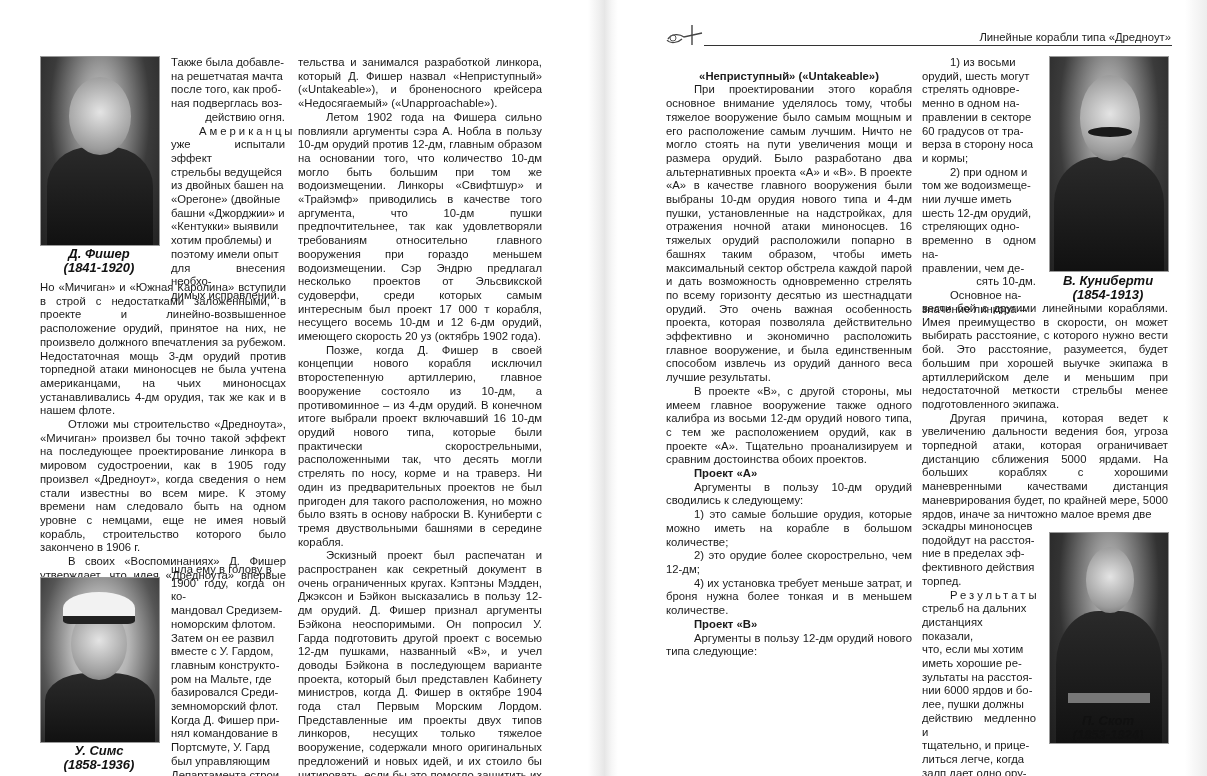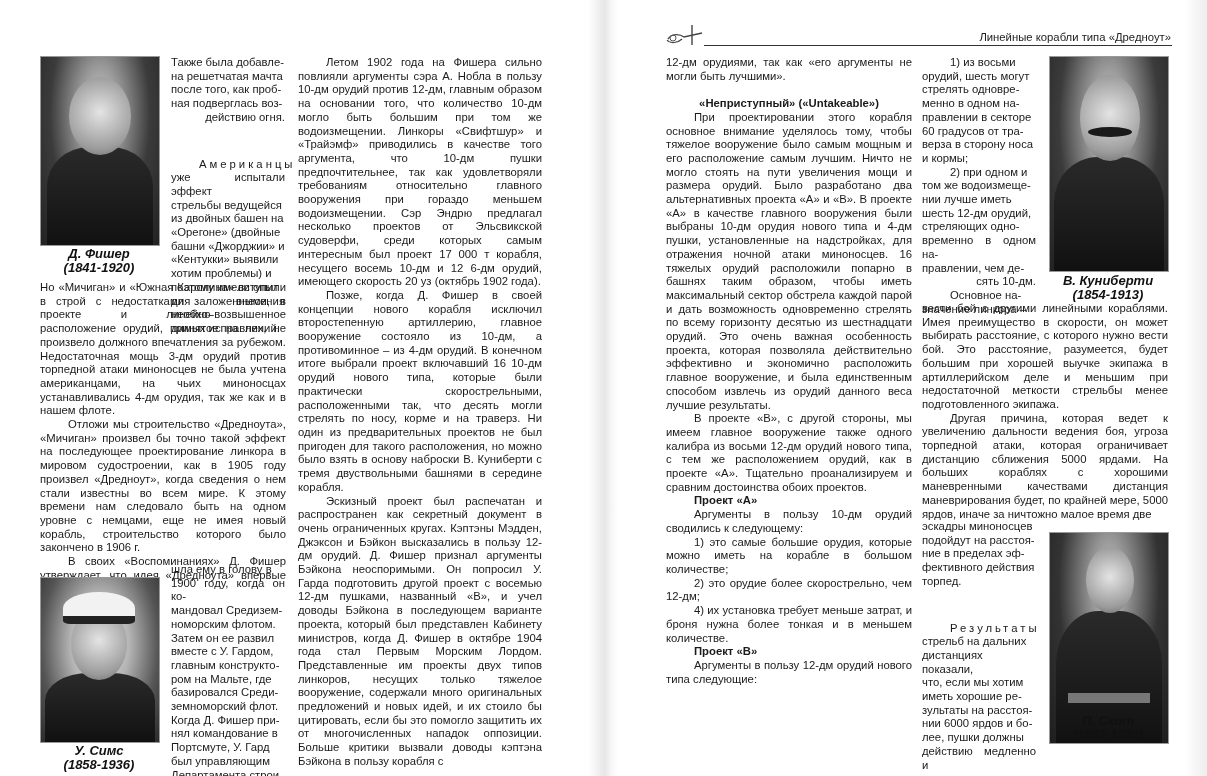--- a/index.html
+++ b/index.html
@@ -15,21 +15,21 @@
     background:linear-gradient(to right,#ffffff 0%,#f0f0f0 35%,#e6e6e6 55%,#f7f7f7 80%,#ffffff 100%);
   }
   .page-right { left:618px; width:589px; }
   .right-edge {
     position:absolute; right:0; top:0; width:22px; height:776px;
     background:linear-gradient(to right,#ffffff,#ededed);
   }
   .col { position:absolute; font-size:11.3px; line-height:13.7px; text-align:justify; hyphens:manual; }
   .col p { margin:0; }
   .col p.ind { text-indent:28px; }
-  .col p.sp { letter-spacing:3px;margin-top:33px; }
+  .col p.sp { letter-spacing:3px; }
   .col h3 { margin:0; font-size:11.3px; line-height:13.7px; font-weight:bold; }
   .col h3.center { text-align:center; }
   .col h3.ind { text-indent:28px; }
   .blank { height:13.7px; }
 
   .photo {
     position:absolute; border:1px solid #999;
     background:radial-gradient(ellipse at 50% 30%,#d8d8d8 0%,#9a9a9a 25%,#3b3b3b 60%,#222 100%);
   }
   .photo .face { position:absolute; border-radius:50%; background:radial-gradient(circle at 50% 45%,#e4e4e4,#9b9b9b 70%,#666); }
@@ -105,40 +105,40 @@
     <p>базировался Среди-</p>
     <p>земноморский флот.</p>
     <p>Когда Д. Фишер при-</p>
     <p>нял командование в</p>
     <p>Портсмуте, У. Гард</p>
     <p>был управляющим</p>
     <p>Департамента строи-</p>
   </div>
 
   <div class="col" style="left:298px;top:56px;width:244px;">
+    <p>тельства и занимался разработкой линкора, который Д. Фишер назвал «Неприступный» («Untakeable»), и броненосного крейсера «Недосягаемый» («Unapproachable»).</p>
     <p class="ind">Летом 1902 года на Фишера сильно повлияли аргументы сэра А. Нобла в пользу 10-дм орудий против 12-дм, главным образом на основании того, что количество 10-дм могло быть большим при том же водоизмещении. Линкоры «Свифтшур» и «Трайэмф» приводились в качестве того аргумента, что 10-дм пушки предпочтительнее, так как удовлетворяли требованиям относительно главного вооружения при гораздо меньшем водоизмещении. Сэр Эндрю предлагал несколько проектов от Эльсвикской судоверфи, среди которых самым интересным был проект 17 000 т корабля, несущего восемь 10-дм и 12 6-дм орудий, имеющего скорость 20 уз (октябрь 1902 года).</p>
     <p class="ind">Позже, когда Д. Фишер в своей концепции нового корабля исключил второстепенную артиллерию, главное вооружение состояло из 10-дм, а противоминное – из 4-дм орудий. В конечном итоге выбрали проект включавший 16 10-дм орудий нового типа, которые были практически скорострельными, расположенными так, что десять могли стрелять по носу, корме и на траверз. Ни один из предварительных проектов не был пригоден для такого расположения, но можно было взять в основу наброски В. Куниберти с тремя двуствольными башнями в середине корабля.</p>
     <p class="ind">Эскизный проект был распечатан и распространен как секретный документ в очень ограниченных кругах. Кэптэны Мэдден, Джэксон и Бэйкон высказались в пользу 12-дм орудий. Д. Фишер признал аргументы Бэйкона неоспоримыми. Он попросил У. Гарда подготовить другой проект с восемью 12-дм пушками, названный «В», и учел доводы Бэйкона в последующем варианте проекта, который был представлен Кабинету министров, когда Д. Фишер в октябре 1904 года стал Первым Морским Лордом. Представленные им проекты двух типов линкоров, несущих только тяжелое вооружение, содержали много оригинальных предложений и новых идей, и их стоило бы цитировать, если бы это помогло защитить их от многочисленных нападок оппозиции. Больше критики вызвали доводы кэптэна Бэйкона в пользу корабля с</p>
   </div>
 </div>
 
 <div class="gutter"></div>
 
 <div class="page page-right">
   <svg class="logo" style="left:46px;top:24px;" width="42" height="22" viewBox="0 0 42 22">
     <path d="M4 15 C8 9, 16 10, 20 13 L38 9" stroke="#444" stroke-width="1.4" fill="none"></path>
     <path d="M3 16 C6 20, 14 19, 18 15" stroke="#444" stroke-width="1.2" fill="none"></path>
     <line x1="28" y1="1" x2="28" y2="21" stroke="#444" stroke-width="1.4"></line>
     <circle cx="9" cy="14" r="3" stroke="#555" stroke-width="1" fill="none"></circle>
   </svg>
   <div class="header-rule" style="left:86px;top:45px;width:468px;"></div>
   <div class="header-title" style="right:36px;top:31px;">Линейные корабли типа «Дредноут»</div>
 
   <div class="col" style="left:48px;top:56px;width:246px;">
-    <p>12-дм орудиями, так как «его аргументы не могли быть лучшими».</p>
     <div class="blank"></div>
     <h3 class="center">«Неприступный» («Untakeable»)</h3>
     <p class="ind">При проектировании этого корабля основное внимание уделялось тому, чтобы тяжелое вооружение было самым мощным и его расположение самым лучшим. Ничто не могло стоять на пути увеличения мощи и размера орудий. Было разработано два альтернативных проекта «А» и «В». В проекте «А» в качестве главного вооружения были выбраны 10-дм орудия нового типа и 4-дм пушки, установленные на надстройках, для отражения ночной атаки миноносцев. 16 тяжелых орудий расположили попарно в башнях таким образом, чтобы иметь максимальный сектор обстрела каждой парой и дать возможность одновременно стрелять по всему горизонту десятью из шестнадцати орудий. Это очень важная особенность проекта, которая позволяла действительно эффективно и экономично расположить главное вооружение, и была единственным способом извлечь из орудий данного веса лучшие результаты.</p>
     <p class="ind">В проекте «В», с другой стороны, мы имеем главное вооружение также одного калибра из восьми 12-дм орудий нового типа, с тем же расположением орудий, как в проекте «А». Тщательно проанализируем и сравним достоинства обоих проектов.</p>
     <h3 class="ind">Проект «А»</h3>
     <p class="ind">Аргументы в пользу 10-дм орудий сводились к следующему:</p>
     <p class="ind">1) это самые большие орудия, которые можно иметь на корабле в большом количестве;</p>
     <p class="ind">2) это орудие более скорострельно, чем 12-дм;</p>
     <p class="ind">4) их установка требует меньше затрат, и броня нужна более тонкая и в меньшем количестве.</p>
     <h3 class="ind">Проект «В»</h3>

